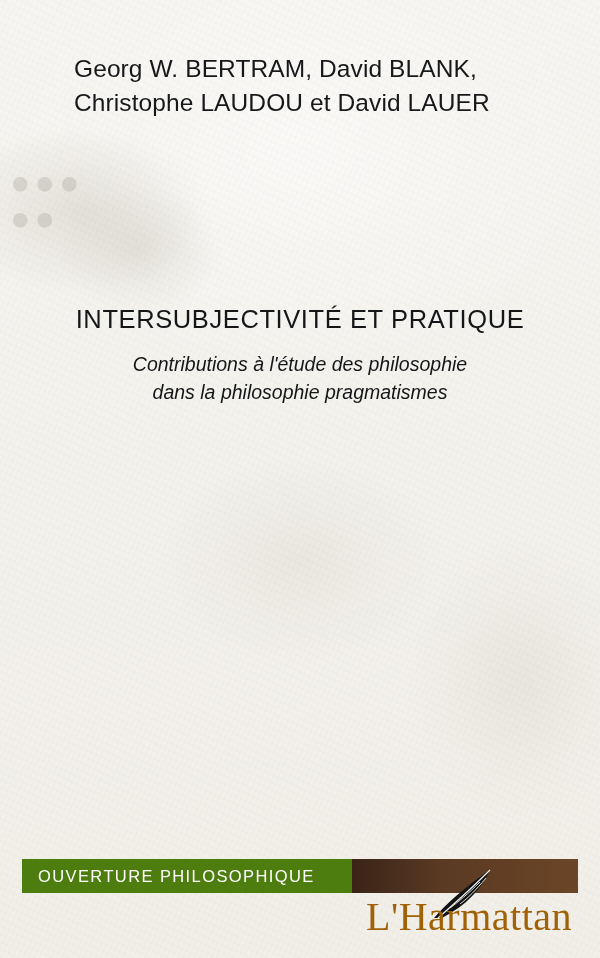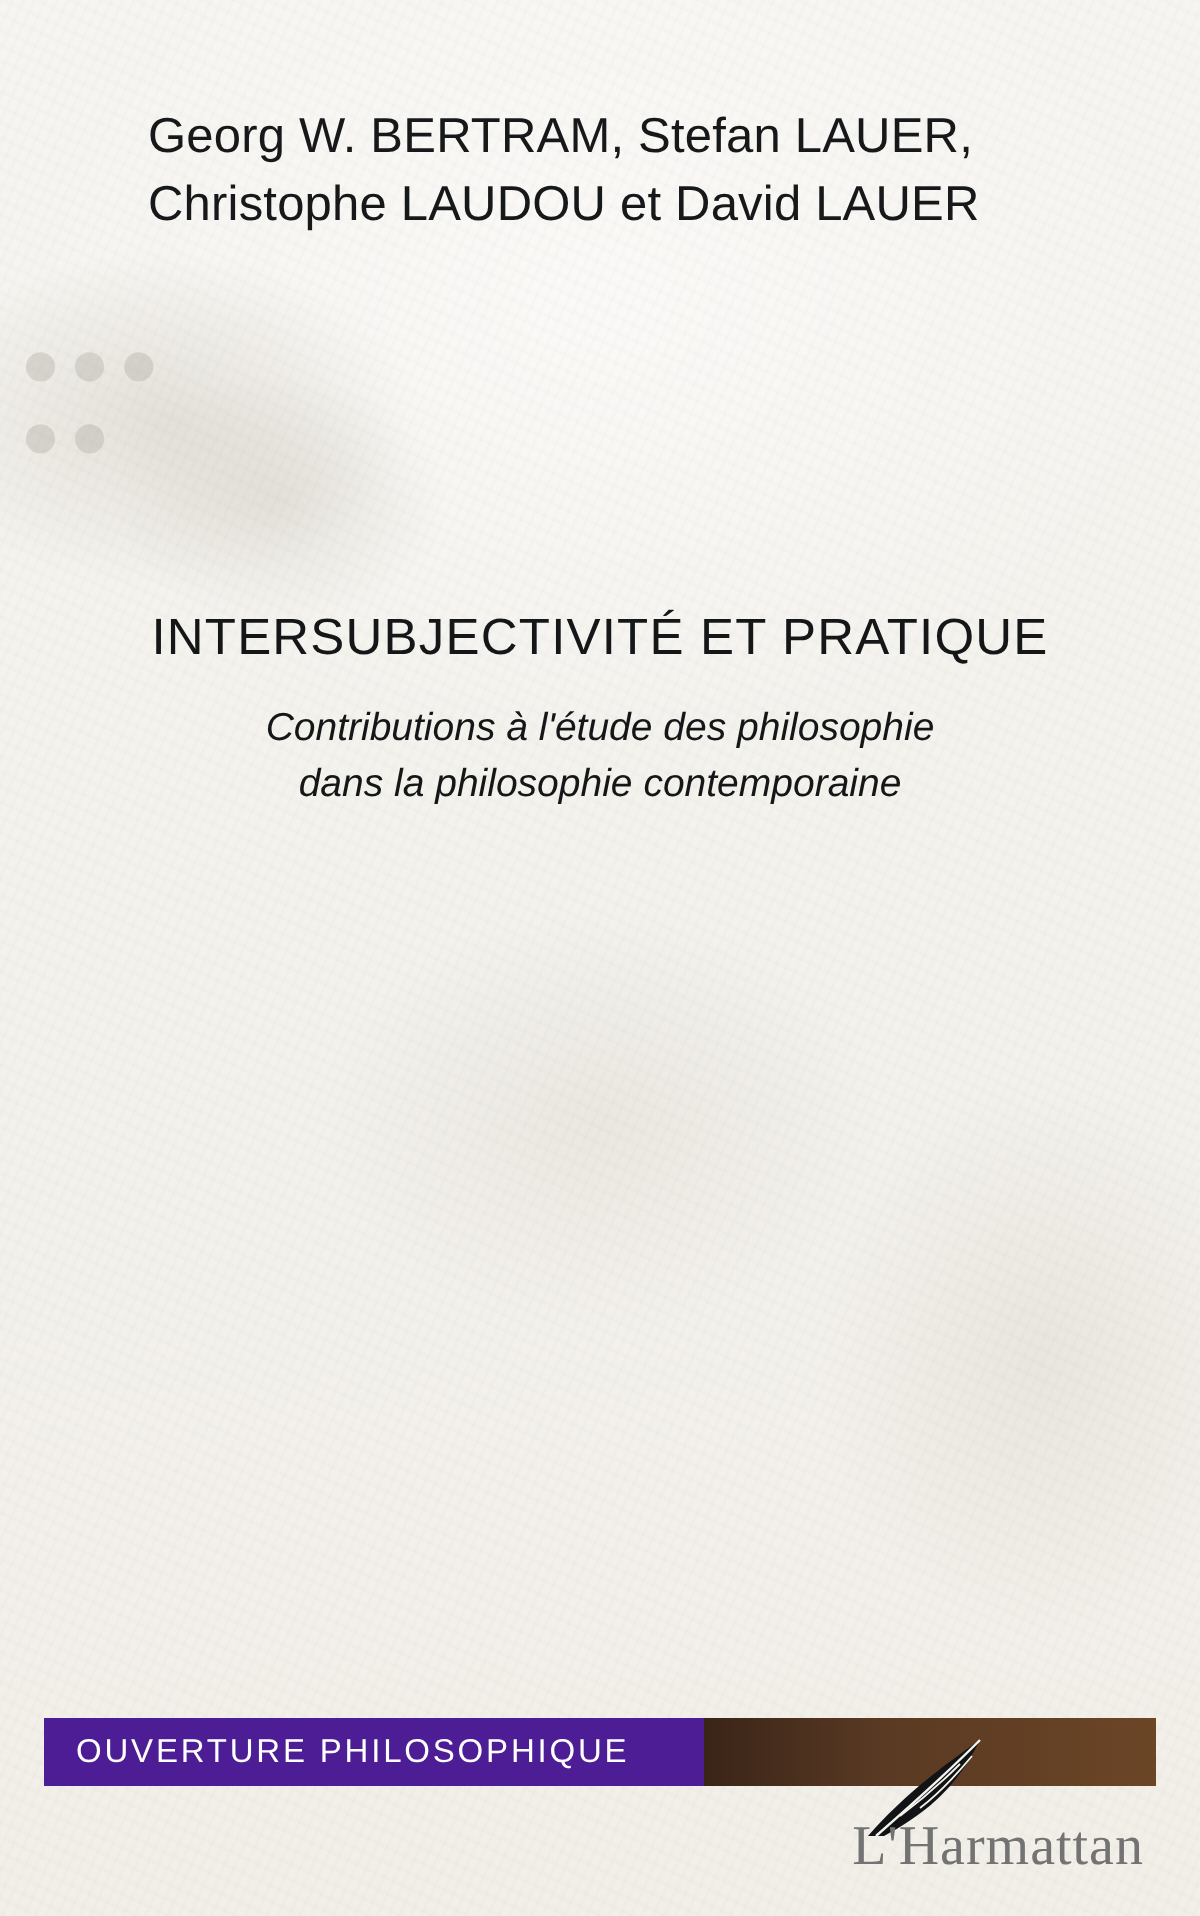--- a/index.html
+++ b/index.html
@@ -90,21 +90,21 @@
   }
   .subtitle .sl { display: block; }
 
   
   .series-band {
     position: absolute;
     left: 22px;
     top: 859px;
     width: 368px;
     height: 34px;
-    background: #4c1d95;
+    background: #4d7c0f;
     display: flex;
     align-items: center;
   }
   .series-label {
     color: #ffffff;
     font-size: 16.5px;
     letter-spacing: 1.4px;
     padding-left: 16px;
     white-space: nowrap;
   }
@@ -123,22 +123,22 @@
     right: 28px;
     bottom: 18px;
     width: 240px;
     height: 62px;
   }
   .pub-name {
     position: absolute;
     right: 0;
     bottom: 0;
     font-family: "Liberation Serif", serif;
-    font-size: 28px;
-    color: #737373;
+    font-size: 40px;
+    color: #a16207;
     letter-spacing: 0.5px;
     white-space: nowrap;
   }
   .pub-leaf {
     position: absolute;
     left: 96px;
     top: -10px;
     width: 70px;
     height: 52px;
     pointer-events: none;
@@ -150,29 +150,29 @@
 <div class="page">
 
   <div class="paper-texture"></div>
 
   <div class="ghost-marks">
     <div>●●●</div>
     <div>●●</div>
   </div>
 
   <div class="authors">
-    <span class="ln">Georg W. BERTRAM, Stefan LAUER,</span>
+    <span class="ln">Georg W. BERTRAM, David BLANK,</span>
     <span class="ln">Christophe LAUDOU et David LAUER</span>
   </div>
 
   <div class="title-block">
     <div class="main-title">INTERSUBJECTIVITÉ ET PRATIQUE</div>
     <div class="subtitle">
       <span class="sl">Contributions à l'étude des philosophie</span>
-      <span class="sl">dans la philosophie contemporaine</span>
+      <span class="sl">dans la philosophie pragmatismes</span>
     </div>
   </div>
 
   <div class="series-band">
     <span class="series-label">OUVERTURE PHILOSOPHIQUE</span>
   </div>
   <div class="series-band-tail"></div>
 
   <div class="publisher">
     <svg class="pub-leaf" viewBox="0 0 70 52">

